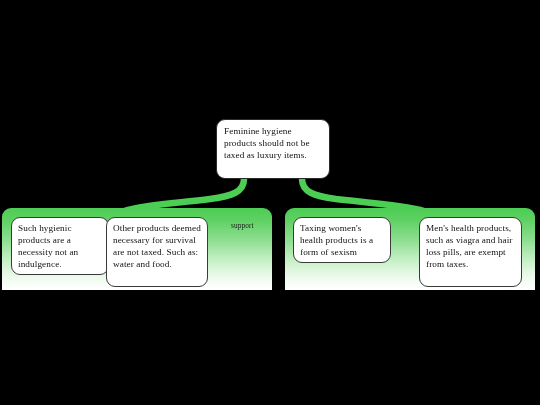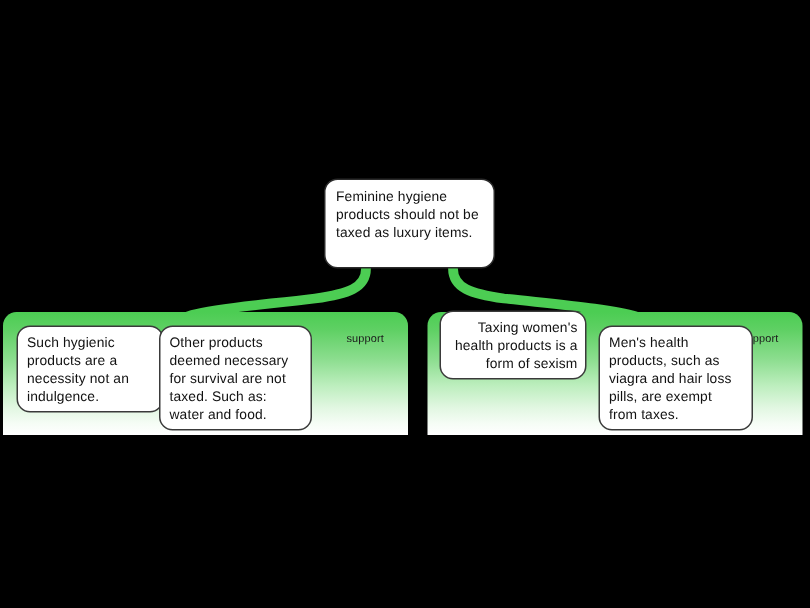--- a/index.html
+++ b/index.html
@@ -6,21 +6,21 @@
     margin: 0;
     padding: 0;
     background: #000000;
   }
   #canvas {
     position: relative;
     width: 540px;
     height: 400px;
     background: #000000;
     overflow: hidden;
-    font-family: Liberation Sans, sans-serif;
+    font-family: Liberation Serif, serif;
   }
 
   
   #edges {
     position: absolute;
     left: 0;
     top: 0;
     width: 540px;
     height: 405px;
     pointer-events: none;
@@ -98,22 +98,22 @@
     padding: 4px 5px 3px 6px;
     color: #111111;
     font-size: 9.2px;
     line-height: 12.1px;
     letter-spacing: 0.1px;
     z-index: 4;
   }
 
   #reason-0 { left: 11px;  top: 217px; width: 98px;  height: 58px; }
   #reason-1 { left: 106px; top: 217px; width: 102px; height: 70px; }
-  #reason-2 { left: 293px; top: 207px; width: 98px;  height: 46px; text-align: right; }
-  #reason-3 { left: 399px; top: 217px; width: 103px; height: 70px; }
+  #reason-2 { left: 293px; top: 217px; width: 98px;  height: 46px; }
+  #reason-3 { left: 419px; top: 217px; width: 103px; height: 70px; }
 </style>
 </head>
 <body>
 
 <div id="canvas">
 
   <svg id="edges" viewBox="0 0 540 405" width="540" height="405">
 
     <path d="M 244 179
              C 244 192, 232 196, 210 199

